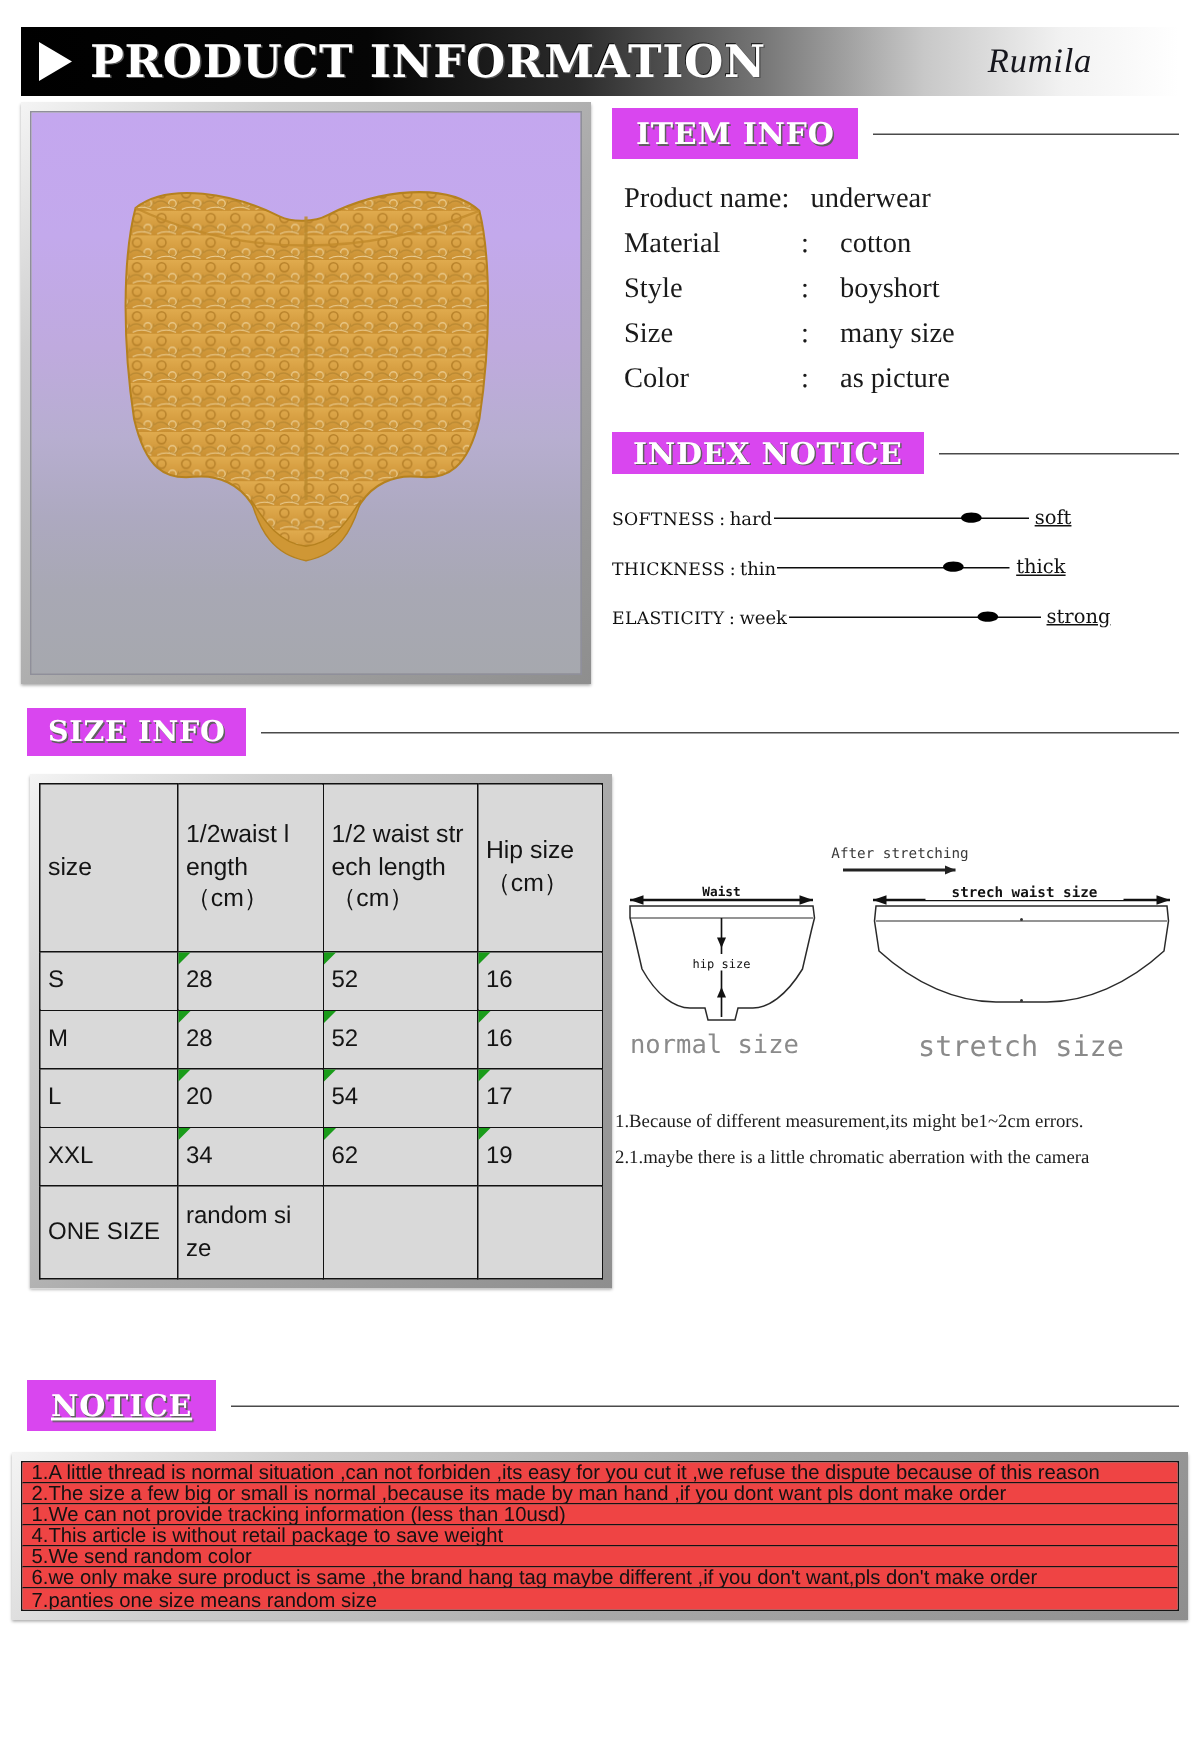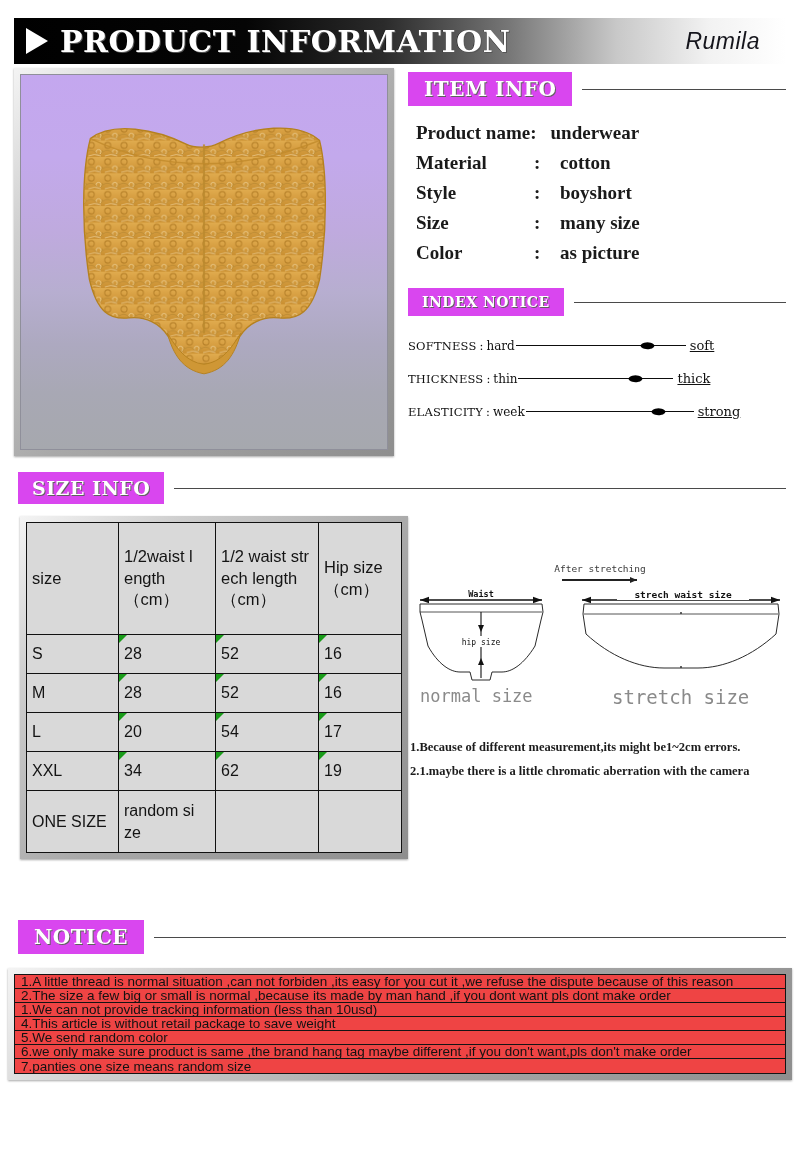--- a/index.html
+++ b/index.html
@@ -31,25 +31,25 @@
     margin-left: 12px;
     color: #ffffff;
     font-size: 30px;
     font-weight: bold;
     font-family: "DejaVu Serif", serif;
     letter-spacing: 0.5px;
     text-shadow: 1px 1px 0 #555, -0.5px -0.5px 0 #000;
     white-space: nowrap;
   }
   .brand-logo {
-    margin-left: auto; margin-right: 26px;
+    margin-left: auto; margin-right: 58px;
     color: #15151c;
     font-size: 23px;
     font-style: italic;
-    font-family: Liberation Sans, sans-serif;
+    font-family: Liberation Serif, serif;
     letter-spacing: 0.5px;
   }
 
   
   .bevel {
     background: linear-gradient(135deg, #f4f4f4 0%, #cfcfcf 22%, #a9a9a9 55%, #8e8e8e 100%);
     padding: 6px;
     box-shadow: 0 1px 2px rgba(0,0,0,0.35);
   }
 
@@ -82,31 +82,30 @@
   .badge-rule { height: 1px; background: #4a4a4a; flex: 1; margin-left: 10px; }
 
   
   .item-info { position: absolute; left: 408px; top: 72px; width: 378px; }
   .item-info .badge { height: 34px; padding: 0 16px; font-size: 20px; }
   .spec-list { margin-top: 16px; padding-left: 8px; }
   .spec-row {
     display: flex; align-items: baseline;
     font-size: 19px; color: #1a1a1a; margin-bottom: 8px;
     font-family: "Liberation Serif", serif;
-    font-weight: bold;
   }
   .spec-label { width: 118px; flex: none; }
   .spec-colon { width: 26px; flex: none; }
   .spec-value { }
   .spec-row.first .spec-label { width: auto; }
   .spec-row.first .spec-value { margin-left: 14px; }
 
   
   .index-notice { position: absolute; left: 408px; top: 288px; width: 378px; }
-  .index-notice .badge { height: 28px; padding: 0 14px; font-size: 14px; }
+  .index-notice .badge { height: 28px; padding: 0 14px; font-size: 20px; }
   .idx-list { margin-top: 22px; }
   .idx-row {
     display: flex; align-items: center;
     margin-bottom: 18px;
     font-family: "DejaVu Serif", serif;
     color: #111;
   }
   .idx-name { font-size: 11.5px; letter-spacing: 0.2px; flex: none; }
   .idx-sep { font-size: 11.5px; margin: 0 3px; flex: none; }
   .idx-low { font-size: 12px; flex: none; }
@@ -153,26 +152,26 @@
   td.hip-col { font-family: "Liberation Serif", serif; font-size: 18px; color: #3a3a46; }
   td.onesize { font-size: 16px; }
   td.random { line-height: 1.35; }
 
   
   .diagram-area { position: absolute; left: 412px; top: 560px; width: 376px; height: 150px; }
   .note-lines { position: absolute; left: 410px; top: 740px; width: 380px; }
   .note-line {
     font-family: "Liberation Serif", serif;
     font-size: 12.5px; color: #1c1c1c;
-    margin-bottom: 9px; white-space: nowrap; font-weight: bold;
+    margin-bottom: 9px; white-space: nowrap;
   }
 
   
   .notice-head { position: absolute; left: 18px; top: 920px; width: 768px; }
-  .notice-head .badge { height: 34px; padding: 0 16px; font-size: 20px; }
+  .notice-head .badge { height: 34px; padding: 0 16px; font-size: 20px; text-decoration: underline; }
   .notice-frame { position: absolute; left: 8px; top: 968px; width: 784px; }
   .notice-list { background: #e3e3e3; border: 1.5px solid #141414; }
   .notice-item {
     border-bottom: 1.5px solid #141414;
     background: #ef4444;
     color: #121212;
     font-family: "Liberation Sans", sans-serif;
     font-size: 13.5px;
     padding: 5px 4px 5px 6px;
     height: 14px;

